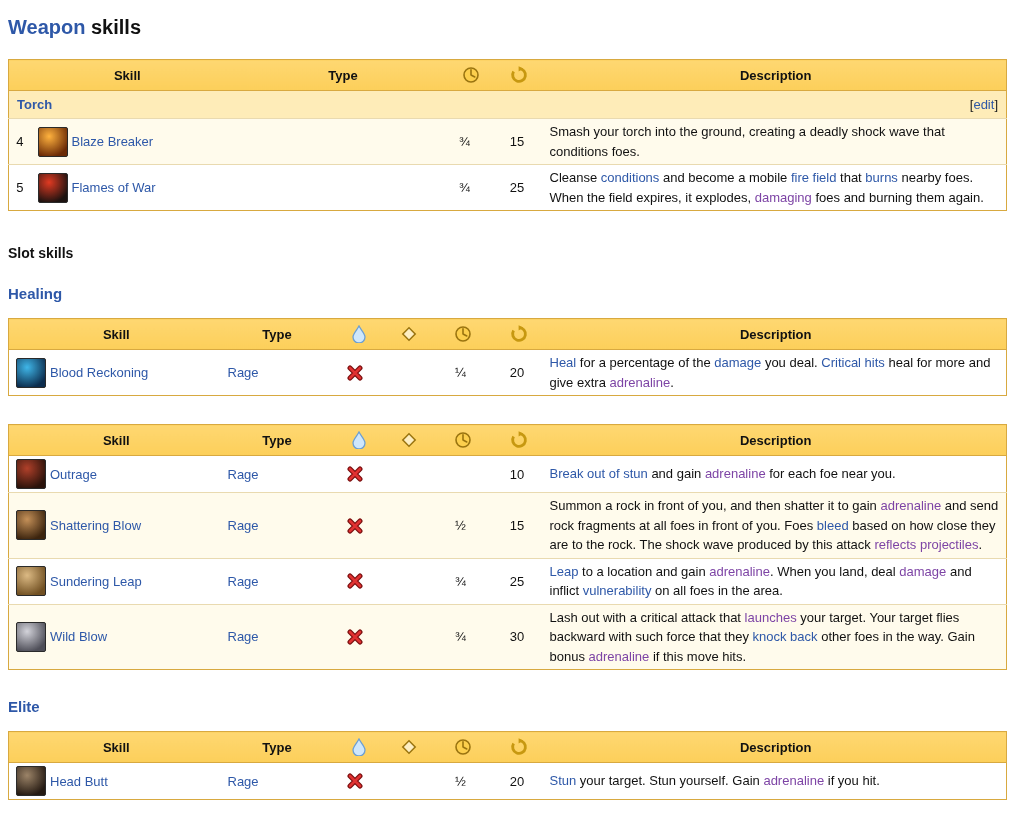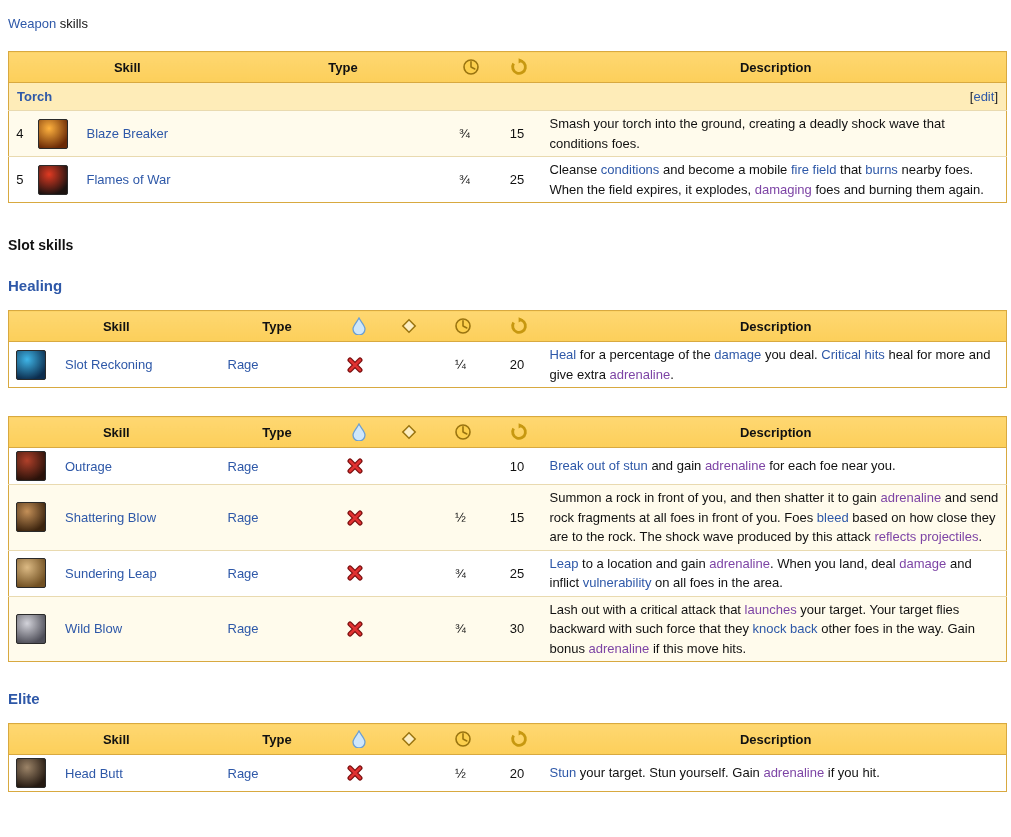--- a/index.html
+++ b/index.html
@@ -18,21 +18,21 @@
     background:#ffffff;
     font-family:"Liberation Sans","DejaVu Sans",sans-serif;
     font-size:13px;
     color:#111;
   }
   .page{width:1011px;padding:6px 0 10px 8px;}
   a{color:var(--link);text-decoration:none;cursor:pointer;}
   .tv{color:var(--visited);}
   .tl{color:var(--link);}
 
-  h2.ws{font-size:13px;font-weight:normal;margin:10px 0 20px;color:#111;}
+  h2.ws{font-size:20px;font-weight:bold;margin:10px 0 20px;color:#111;}
   h2.slot{font-size:14px;font-weight:bold;margin:34px 0 12px;color:#111;}
   h3.sec{font-size:15px;font-weight:bold;margin:24px 0 16px;}
 
   table.skills{
     border-collapse:collapse;
     table-layout:fixed;
     width:998px;
     border:1px solid var(--gold-border);
     margin-bottom:28px;
     background:#fff;
@@ -54,21 +54,21 @@
   }
   tr.sub td{
     background:var(--sub-gold);
     padding:6px 8px;
     border-top:1px solid #e3c77e;
   }
   tr.sub a.group-link{font-weight:bold;}
   .editsec{float:right;font-weight:normal;color:#222;}
   tr.alt td{background:var(--cream);}
 
-  .skillwrap{display:flex;align-items:center;gap:19px;padding-left:3px;}
+  .skillwrap{display:flex;align-items:center;gap:4px;padding-left:3px;}
   .skill-icon{
     width:30px;height:30px;flex:0 0 30px;
     border:1px solid #2a2a2a;border-radius:2px;
     background:#666;
   }
   td.num{text-align:center;padding:3px 1px;}
   td.typecell{padding-left:8px;}
   td.center{text-align:center;}
   td.desc{padding:5px 8px;line-height:1.5;text-align:left;margin-top:32px;}
   th svg,td svg{vertical-align:middle;display:inline-block;}
@@ -185,21 +185,21 @@
           </svg>
         </th>
         <th>Description</th>
       </tr>
     </thead>
     <tbody>
       <tr>
         <td>
           <div class="skillwrap">
             <span class="skill-icon" style="background: radial-gradient(circle at 36% 30%, rgb(63, 182, 232) 0%, rgb(12, 45, 78) 78%);"></span>
-            <a>Slot Reckoning</a>
+            <a>Blood Reckoning</a>
           </div>
         </td>
         <td class="typecell"><a>Rage</a></td>
         <td class="center">
           <svg width="16" height="16" viewBox="0 0 16 16">
             <path d="M3 3 L13 13 M13 3 L3 13" stroke="#7a1010" stroke-width="5" stroke-linecap="round"></path>
             <path d="M3 3 L13 13 M13 3 L3 13" stroke="#e03131" stroke-width="2.6" stroke-linecap="round"></path>
           </svg>
         </td>
         <td class="center"></td>

